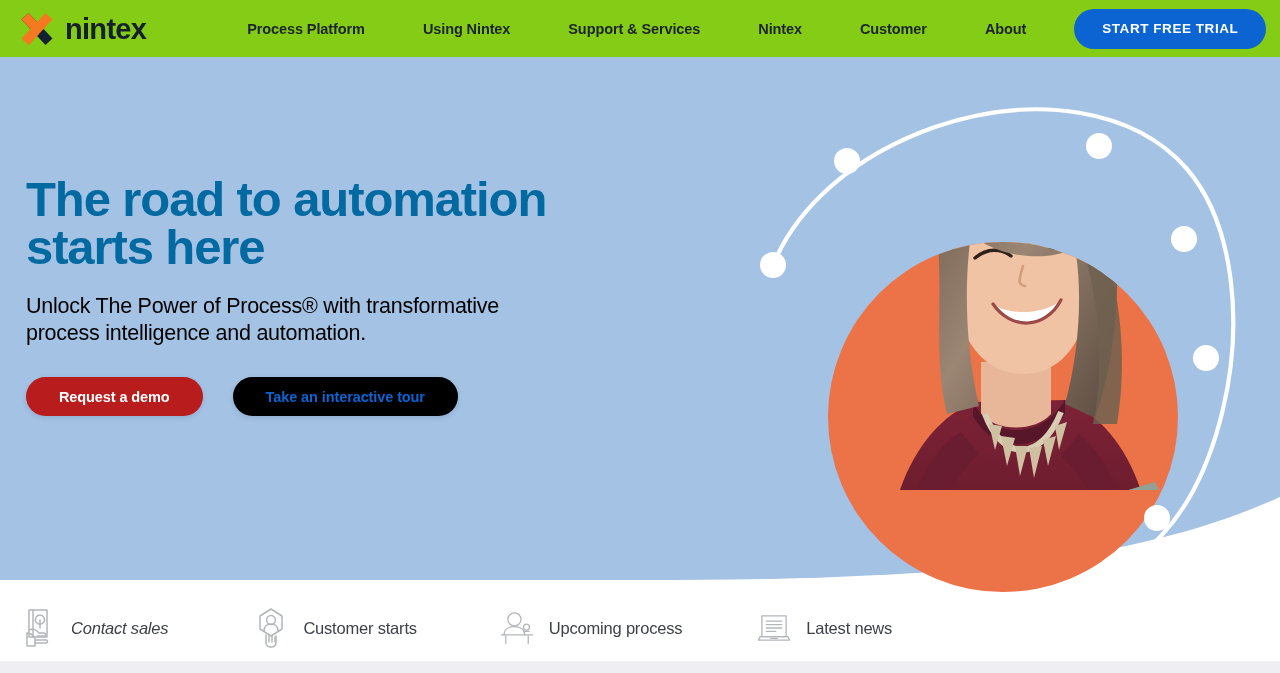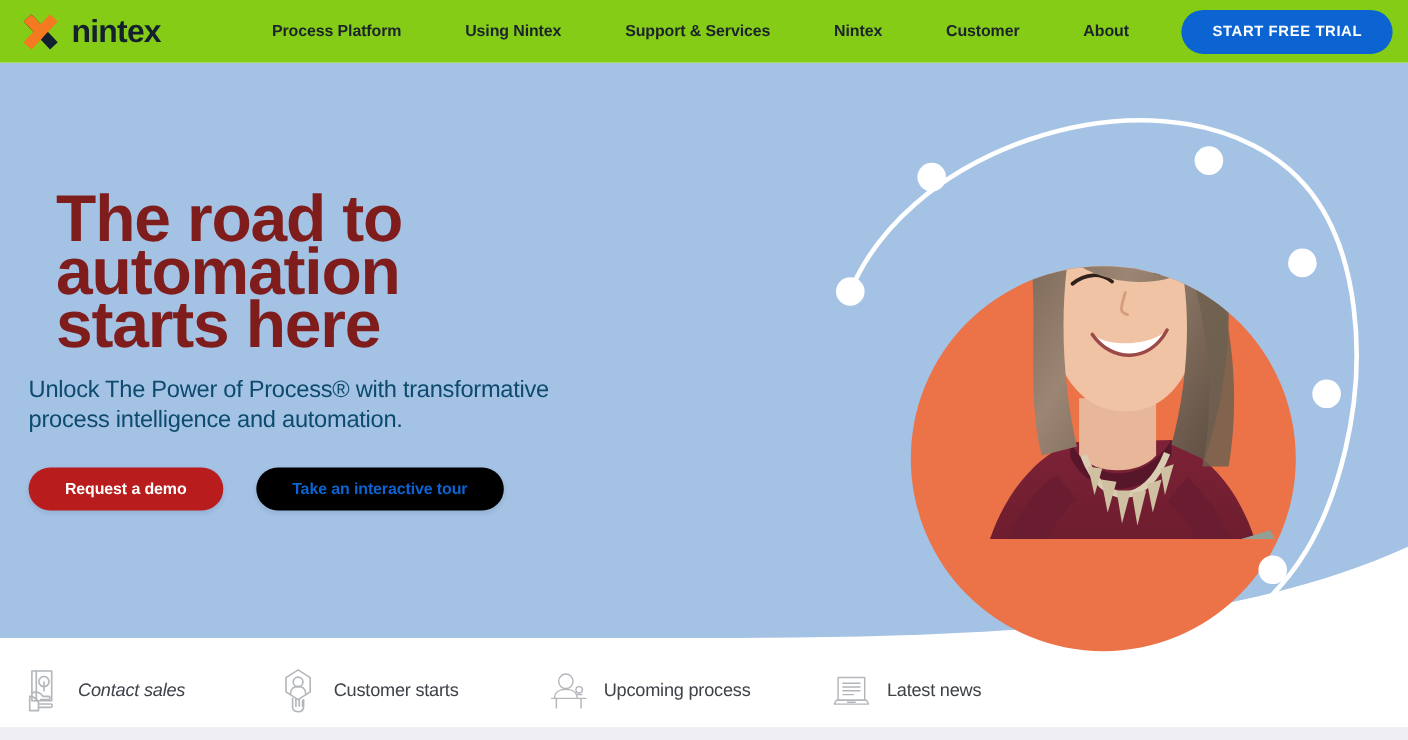--- a/index.html
+++ b/index.html
@@ -108,34 +108,33 @@
     display: block;
   }
   #hero-copy {
     position: absolute;
     left: 26px;
     top: 118px;
     width: 620px;
     z-index: 12;
   }
   #hero-title {
-    font-size: 60px;
+    font-size: 49px;
     line-height: 48px;
     font-weight: 700;
-    color: #7f1d1d;
+    color: #0369a1;
     letter-spacing: -1.1px;
     white-space: pre-line;
-    margin-left: 25px;
   }
   #hero-sub {
     margin-top: 22px;
     font-size: 21.5px;
     line-height: 27px;
     font-weight: 400;
-    color: #0c4a6e;
+    color: #000000;
     letter-spacing: -0.25px;
     white-space: pre-line;
   }
   #hero-ctas {
     margin-top: 30px;
     display: flex;
     align-items: center;
     gap: 30px;
   }
   .cta {

